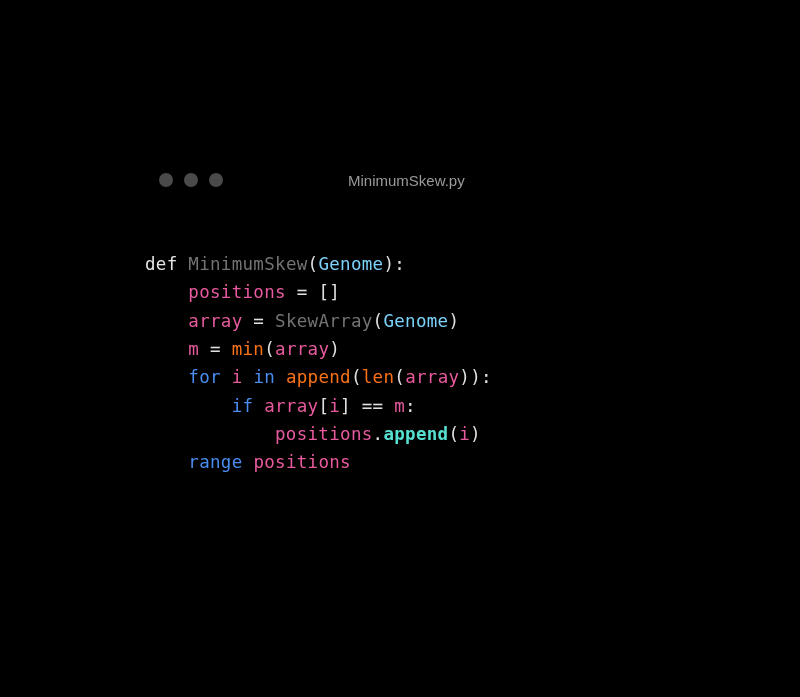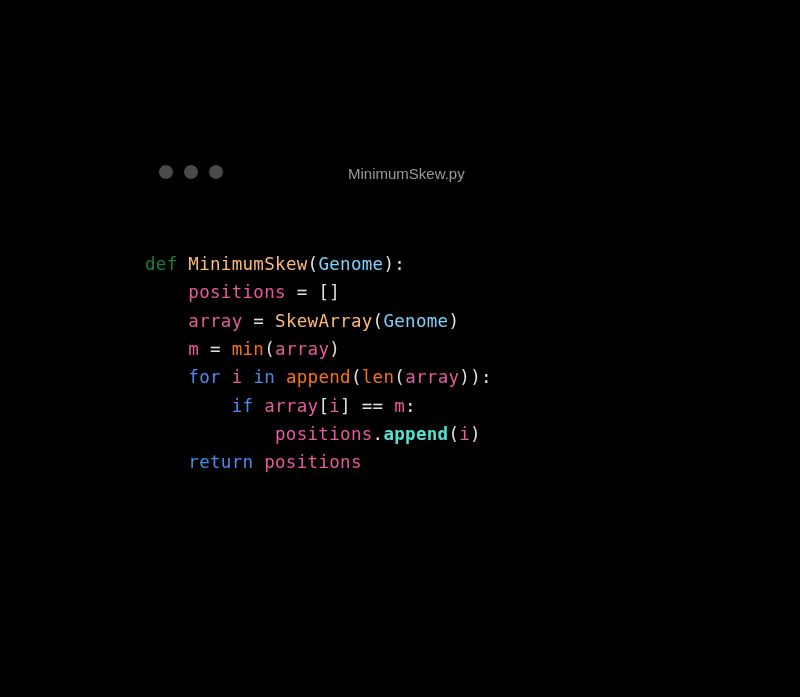--- a/index.html
+++ b/index.html
@@ -14,21 +14,21 @@
       font-family: 'Menlo', 'Monaco', 'Consolas', monospace;
       overflow: hidden;
     }
     .window {
       position: absolute;
       top: 165px;
       left: 145px;
     }
     .titlebar {
       display: flex;
-      align-items: flex-start;
+      align-items: center;
       height: 30px;
       margin-bottom: 55px;
     }
     .traffic-lights {
       display: flex;
       gap: 11px;
       margin-left: 14px;
     }
     .traffic-light {
       width: 14px;
@@ -41,26 +41,26 @@
       font-size: 15px;
       margin-left: 125px;
       font-family: -apple-system, BlinkMacSystemFont, 'Segoe UI', sans-serif;
     }
     .code {
       font-size: 17.5px;
       line-height: 1.62;
       white-space: pre;
       letter-spacing: 0.3px;
     }
-    .kw-def { color: #15803d; }
+    .kw-def { color: #e5e5e5; }
     .kw-for { color: #4a8cf0; text-align: center; }
     .kw-in { color: #4a8cf0; text-align: right; }
     .kw-if { color: #4a8cf0; text-align: center; }
     .kw-return { color: #4a8cf0; }
-    .fn-name { color: #fdba74; }
+    .fn-name { color: #737373; }
     .param { color: #7dd3fc; }
     .var { color: #e85a9e; }
     .builtin { color: #f97316; }
     .punct { color: #e0e0e0; }
     .op { color: #e0e0e0; }
     .method { color: #55e0d0; font-weight: bold; }
     .brackets { color: #e0e0e0; }
   </style>
 </head>
 <body>
@@ -74,14 +74,14 @@
     </div>
     <div class="title">MinimumSkew.py</div>
   </div>
   <div class="code"><span><span class="kw-def">def</span> <span class="fn-name">MinimumSkew</span><span class="punct">(</span><span class="param">Genome</span><span class="punct">):</span></span>
 <span><span>    </span><span class="var">positions</span><span class="op"> = </span><span class="brackets">[]</span></span>
 <span><span>    </span><span class="var">array</span><span class="op"> = </span><span class="fn-name">SkewArray</span><span class="punct">(</span><span class="param">Genome</span><span class="punct">)</span></span>
 <span><span>    </span><span class="var">m</span><span class="op"> = </span><span class="builtin">min</span><span class="punct">(</span><span class="var">array</span><span class="punct">)</span></span>
 <span><span>    </span><span class="kw-for">for</span><span> </span><span class="var">i</span><span> </span><span class="kw-in">in</span><span> </span><span class="builtin">append</span><span class="punct">(</span><span class="builtin">len</span><span class="punct">(</span><span class="var">array</span><span class="punct">)</span><span class="punct">):</span></span>
 <span><span>        </span><span class="kw-if">if</span><span> </span><span class="var">array</span><span class="punct">[</span><span class="var">i</span><span class="punct">]</span><span class="op"> == </span><span class="var">m</span><span class="punct">:</span></span>
 <span><span>            </span><span class="var">positions</span><span class="punct">.</span><span class="method">append</span><span class="punct">(</span><span class="var">i</span><span class="punct">)</span></span>
-<span><span>    </span><span class="kw-return">return</span><span> </span><span class="var">positions</span></span></div>
+<span><span>    </span><span class="kw-return">range</span><span> </span><span class="var">positions</span></span></div>
 </div>
 
 </body></html>

